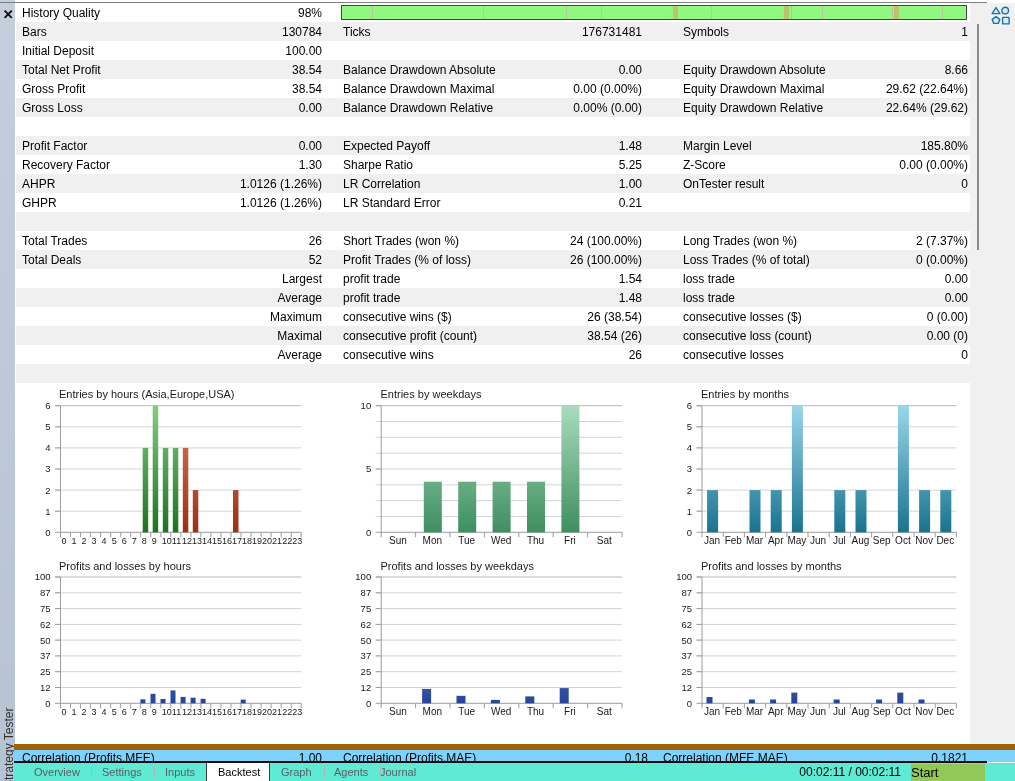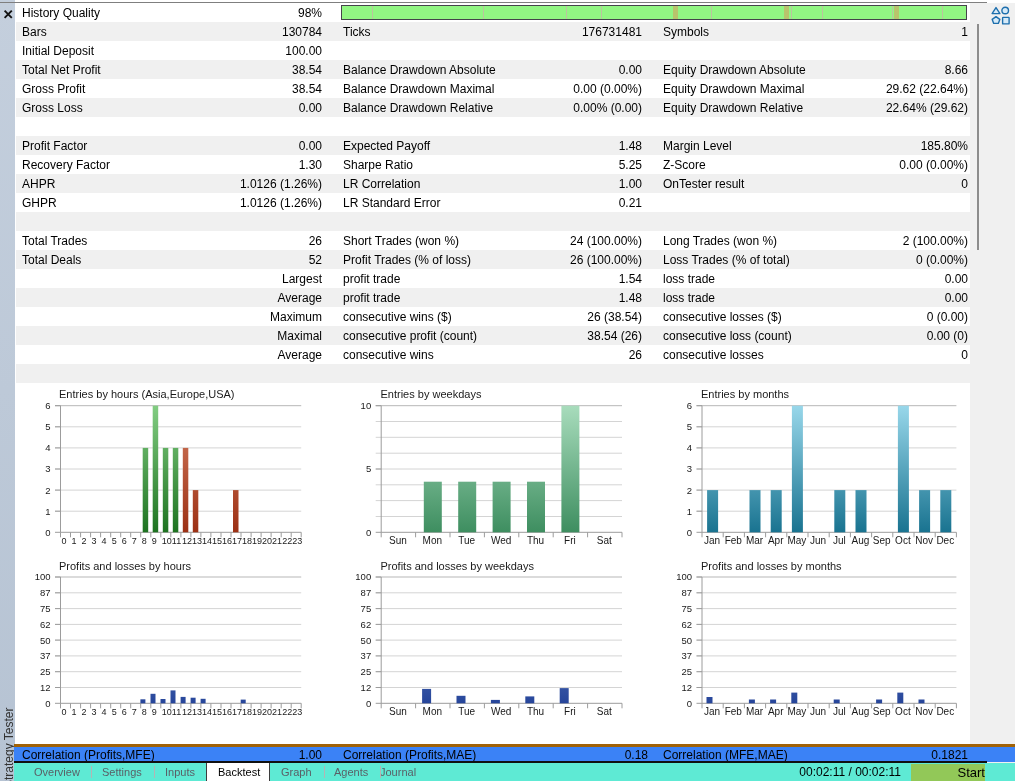--- a/index.html
+++ b/index.html
@@ -1,40 +1,40 @@
 <!DOCTYPE html>
 <html><head><meta charset="utf-8"><style>
 *{margin:0;padding:0;box-sizing:border-box}
 html,body{width:1015px;height:781px;overflow:hidden;background:#fff;font-family:"Liberation Sans",sans-serif;position:relative}
 span,div{font-size:12px;color:#000}
 .r{position:absolute;left:16px;width:954px;height:19px}
 .g{background:#f0f0f0}
 .r span{position:absolute;line-height:20px;white-space:nowrap}
-.l1{left:6px} .v1{right:648px} .l2{left:327px} .v2{right:328px} .l3{left:647px} .v3{right:2px}
+.l1{left:6px} .v1{right:648px} .l2{left:327px} .v2{right:328px} .l3{left:667px} .v3{right:2px}
 .side{position:absolute;left:0;top:0;width:15px;height:781px;background:linear-gradient(180deg,#c4cfdd 0%,#b6c3d3 100%)}
 .vt{position:absolute;left:1.5px;top:788px;transform:rotate(-90deg);transform-origin:0 0;font-size:12px;color:#333;white-space:nowrap}
 .xx{position:absolute;left:3.2px;top:8.8px}
 .topline{position:absolute;left:0;top:2px;width:987px;height:1px;background:#7f7f7f;z-index:5}
 .rpanel{position:absolute;left:970px;top:3px;width:45px;height:778px;background:#f0f0f0}
 .pbar{position:absolute;left:341px;top:5px;width:626px;height:15px;border:1px solid #45444a;background:#92f683}
 .ps{position:absolute;top:0;width:1px;height:13px;background:#bcc49e}
 .po{position:absolute;top:0;width:5px;height:13px;background:#b9c46c}
 .sbar{position:absolute;left:977px;top:24px;width:2px;height:226px;background:#8c8c8c}
 .icn{position:absolute;left:991px;top:6px}
 .charts{position:absolute;left:0;top:0}
-.corr{position:absolute;left:14px;top:744px;width:1001px;height:18px;background:#3b82f6;border-top:3px solid #a16207}
+.corr{position:absolute;left:14px;top:744px;width:1001px;height:18px;background:#7dd3fc;border-top:6px solid #a16207}
 .corr span{position:absolute;line-height:16px;white-space:nowrap}
 .blk{position:absolute;left:14px;top:761px;width:973px;height:2px;background:#101010}
 .tabbar{position:absolute;left:14px;top:763px;width:1001px;height:32px;background:#5eead4}
 .attab{position:absolute;left:192px;top:0;width:64px;height:18px;background:#fff;border-left:1px solid #3c3c3c;border-right:1px solid #3c3c3c}
 .tab{position:absolute;top:0;line-height:18px;color:#5a5f66;font-size:11px}
 .tab.at{color:#000;font-weight:normal;font-size:11px}
 .tsep{position:absolute;top:3px;width:1px;height:12px;background:#b4b4b4}
 .time{position:absolute;right:114px;top:0;line-height:18px}
-.start{position:absolute;left:897px;top:1px;width:74px;height:17px;background:#92c858;text-align:right;line-height:17px;font-size:13px}
+.start{position:absolute;left:897px;top:1px;width:74px;height:17px;background:#92c858;text-align:left;line-height:17px;font-size:13px}
 </style></head><body>
 <div class="topline"></div>
 <div class="rpanel"></div>
 <div class="r" style="top:3px">
     <span class="l1">History Quality</span>
     <span class="v1">98%</span>
   </div>
 <div class="r g" style="top:22px">
     <span class="l1">Bars</span>
     <span class="v1">130784</span>
@@ -102,21 +102,21 @@
     <span class="l2">LR Standard Error</span>
     <span class="v2">0.21</span>
   </div>
 <div class="r g" style="top:212px"></div>
 <div class="r" style="top:231px">
     <span class="l1">Total Trades</span>
     <span class="v1">26</span>
     <span class="l2">Short Trades (won %)</span>
     <span class="v2">24 (100.00%)</span>
     <span class="l3">Long Trades (won %)</span>
-    <span class="v3">2 (100.00%)</span>
+    <span class="v3">2 (7.37%)</span>
   </div>
 <div class="r g" style="top:250px">
     <span class="l1">Total Deals</span>
     <span class="v1">52</span>
     <span class="l2">Profit Trades (% of loss)</span>
     <span class="v2">26 (100.00%)</span>
     <span class="l3">Loss Trades (% of total)</span>
     <span class="v3">0 (0.00%)</span>
   </div>
 <div class="r" style="top:269px">

